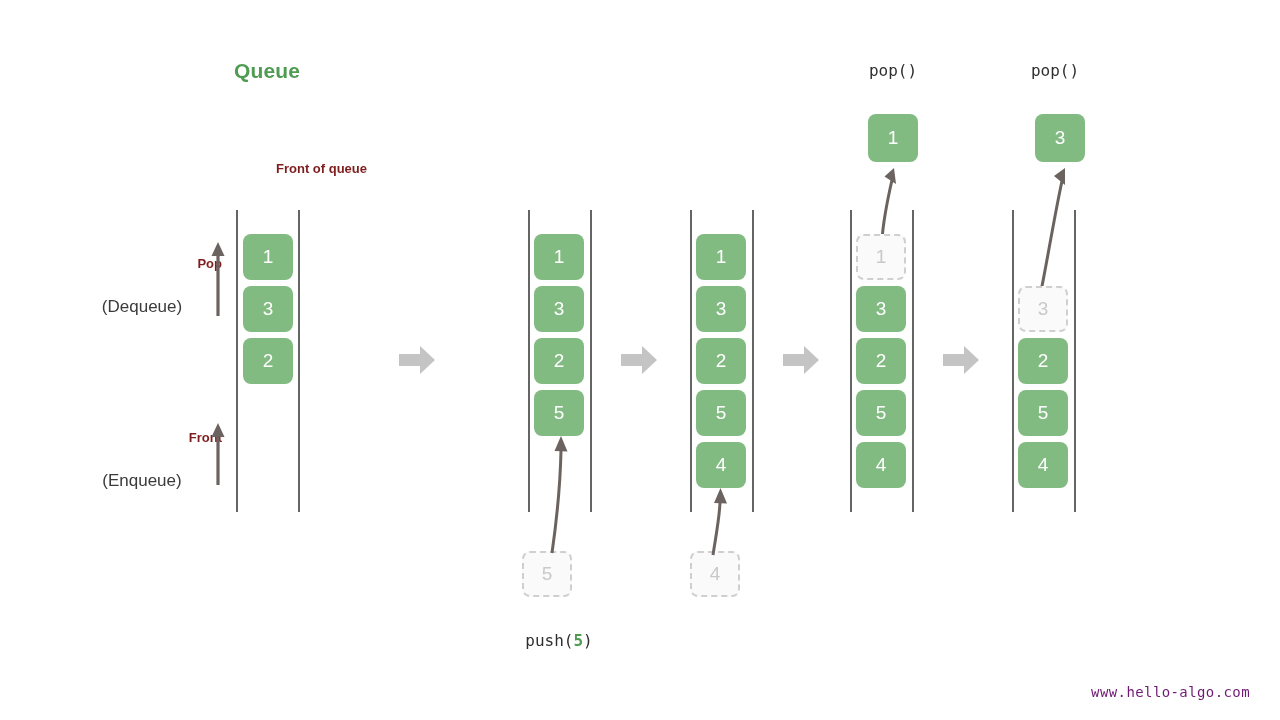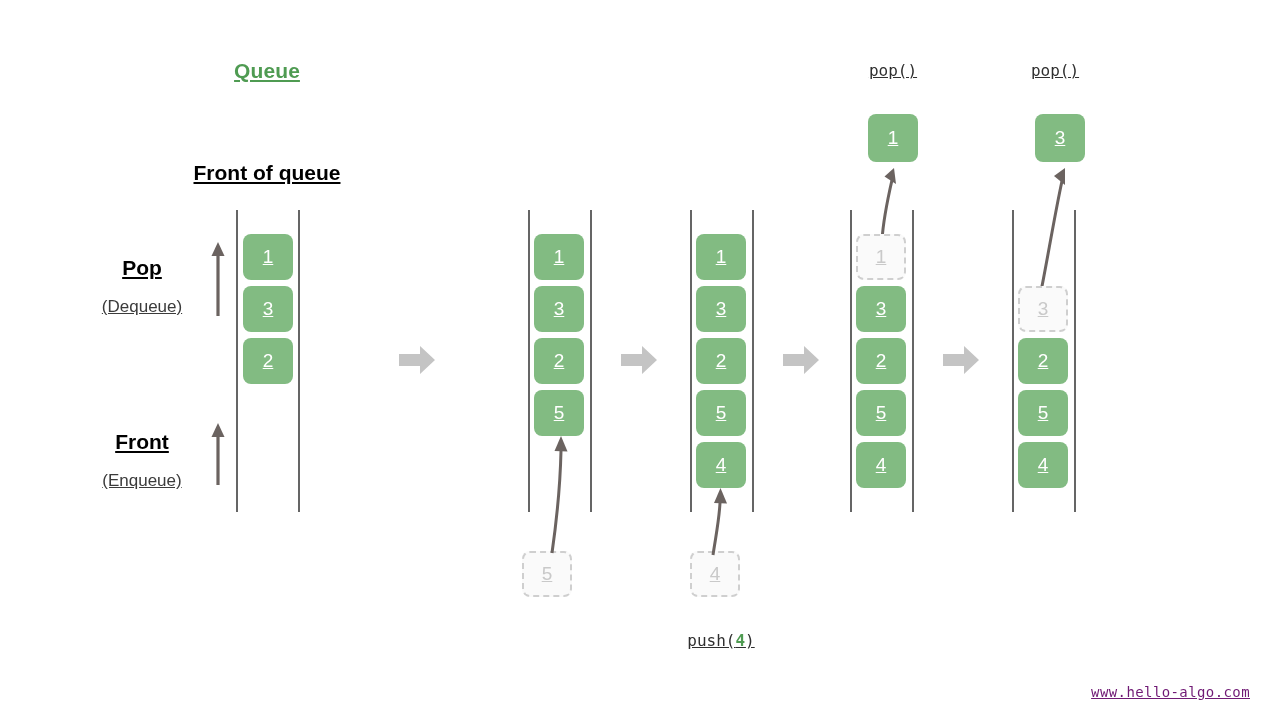--- a/index.html
+++ b/index.html
@@ -11,37 +11,37 @@
     font-family: "Liberation Sans", sans-serif;
     -webkit-font-smoothing: antialiased;
   }
   #canvas {
     position: relative;
     width: 1280px;
     height: 720px;
     background: #ffffff;
     overflow: hidden;
   }
-  .abs { position: absolute; text-decoration: underline; }
+  .abs { position: absolute; }
 
   
   .title-queue {
     font-family: "Liberation Sans", sans-serif;
     font-weight: bold;
     font-size: 21px;
     color: #4f9b52;
     text-align: center;
     letter-spacing: .1px;
   }
   .label-bold {
     font-family: "Liberation Sans", sans-serif;
     font-weight: bold;
-    font-size: 21px;
-    color: #000000;
-    text-align: center;
+    font-size: 13px;
+    color: #7f1d1d;
+    text-align: right;
     white-space: nowrap;
   }
   .label-sub {
     font-family: "Liberation Sans", sans-serif;
     font-weight: normal;
     font-size: 17px;
     color: #3b3b3b;
     text-align: center;
     white-space: nowrap;
   }
@@ -158,20 +158,23 @@
 
   <div class="abs box ghost" style="left:522px; top:551px;">5</div>
 
   <div class="abs curve" style="left:530px; top:425px;">
     <svg width="60" height="130" viewBox="0 0 60 130">
       <path d="M22 128 C 26 100, 30 70, 31 26" stroke="#6b6360" stroke-width="3" fill="none"></path>
       <path d="M31 11 L37.5 26.5 L24.5 26 Z" fill="#6b6360"></path>
     </svg>
   </div>
 
+  <div class="abs mono-label" style="left:459px; top:631px; width:200px;">
+    <span>push(</span><span class="arg">5</span><span>)</span>
+  </div>
 
   <div class="abs flow-arrow" style="left:621px; top:345px;">
     <svg width="36" height="30" viewBox="0 0 36 30">
       <path d="M0 9 L21 9 L21 1 L36 15 L21 29 L21 21 L0 21 Z" fill="#c4c4c4"></path>
     </svg>
   </div>
 
   <div class="abs rail" style="left:690px; top:210px; height:302px;"></div>
   <div class="abs rail" style="left:752px; top:210px; height:302px;"></div>
 
@@ -183,23 +186,20 @@
 
   <div class="abs box ghost" style="left:690px; top:551px;">4</div>
 
   <div class="abs curve" style="left:694px; top:477px;">
     <svg width="60" height="80" viewBox="0 0 60 80">
       <path d="M19 78 C 22 58, 25 44, 26 26" stroke="#6b6360" stroke-width="3" fill="none"></path>
       <path d="M26.5 11 L33 26.5 L20 26 Z" fill="#6b6360"></path>
     </svg>
   </div>
 
-  <div class="abs mono-label" style="left:621px; top:631px; width:200px;">
-    <span>push(</span><span class="arg">4</span><span>)</span>
-  </div>
 
   <div class="abs flow-arrow" style="left:783px; top:345px;">
     <svg width="36" height="30" viewBox="0 0 36 30">
       <path d="M0 9 L21 9 L21 1 L36 15 L21 29 L21 21 L0 21 Z" fill="#c4c4c4"></path>
     </svg>
   </div>
 
   <div class="abs mono-label" style="left:798px; top:61px; width:190px;">pop()</div>
 
   <div class="abs box popped" style="left:868px; top:114px;">1</div>

